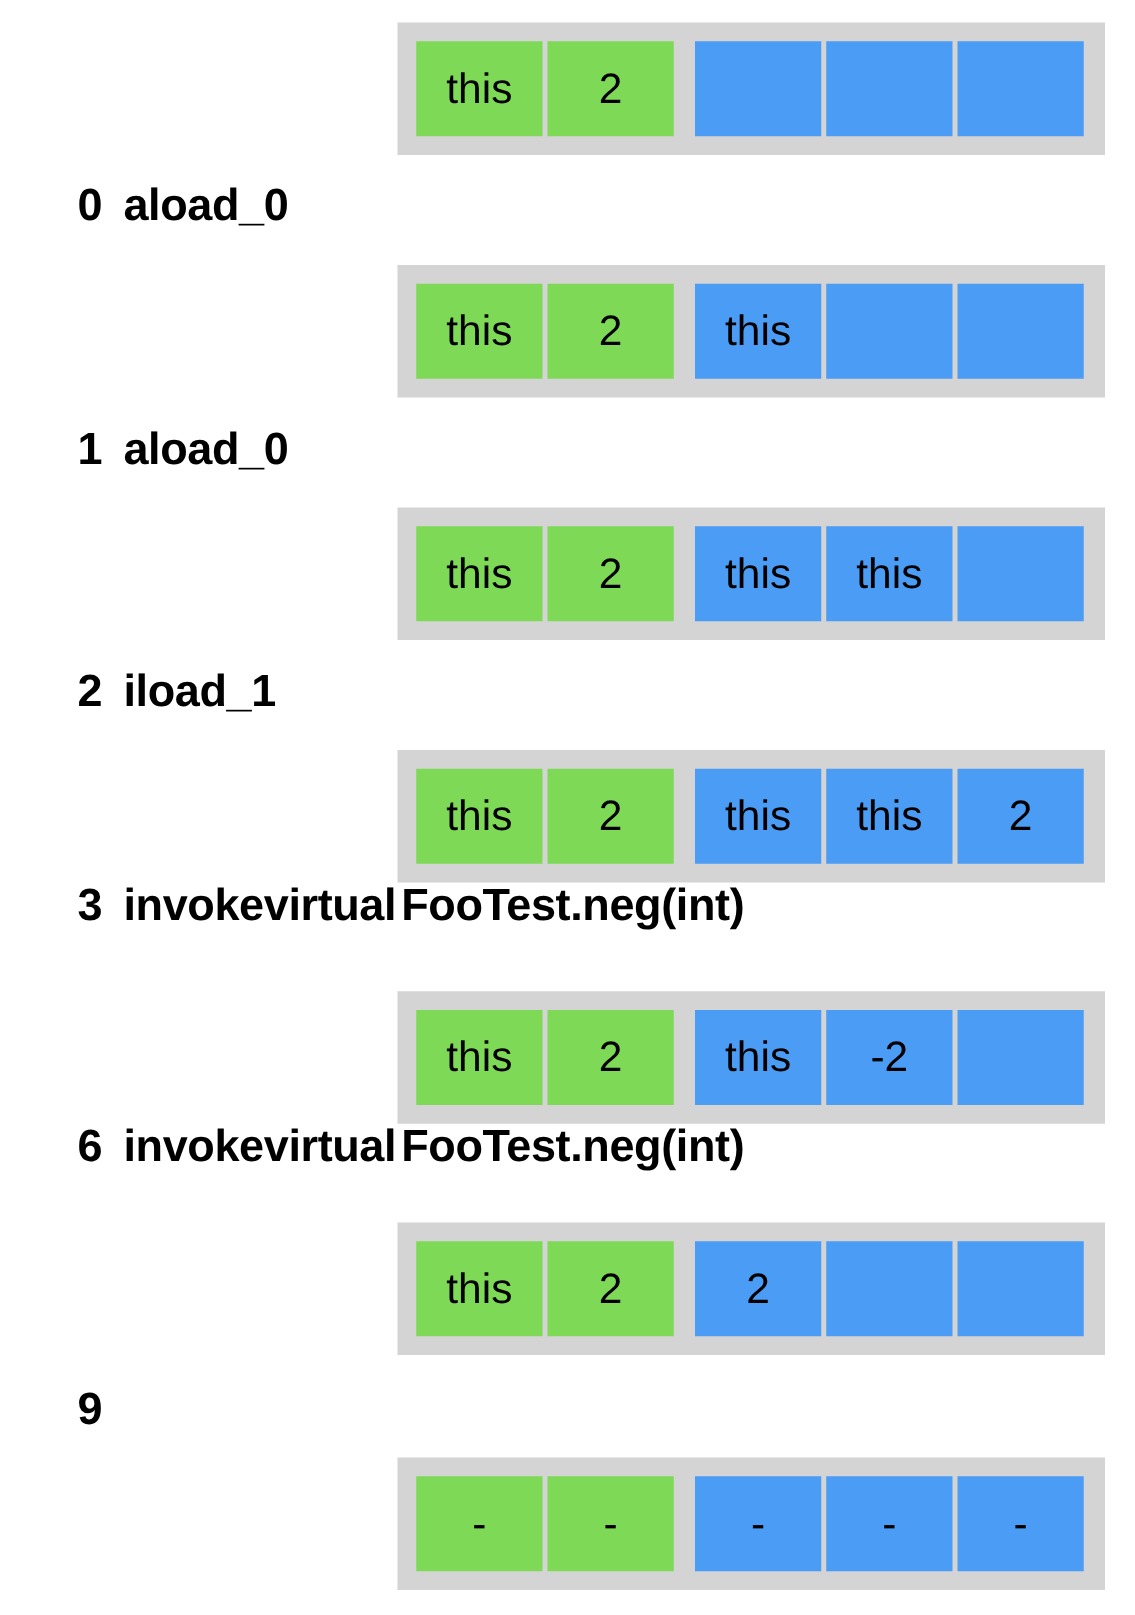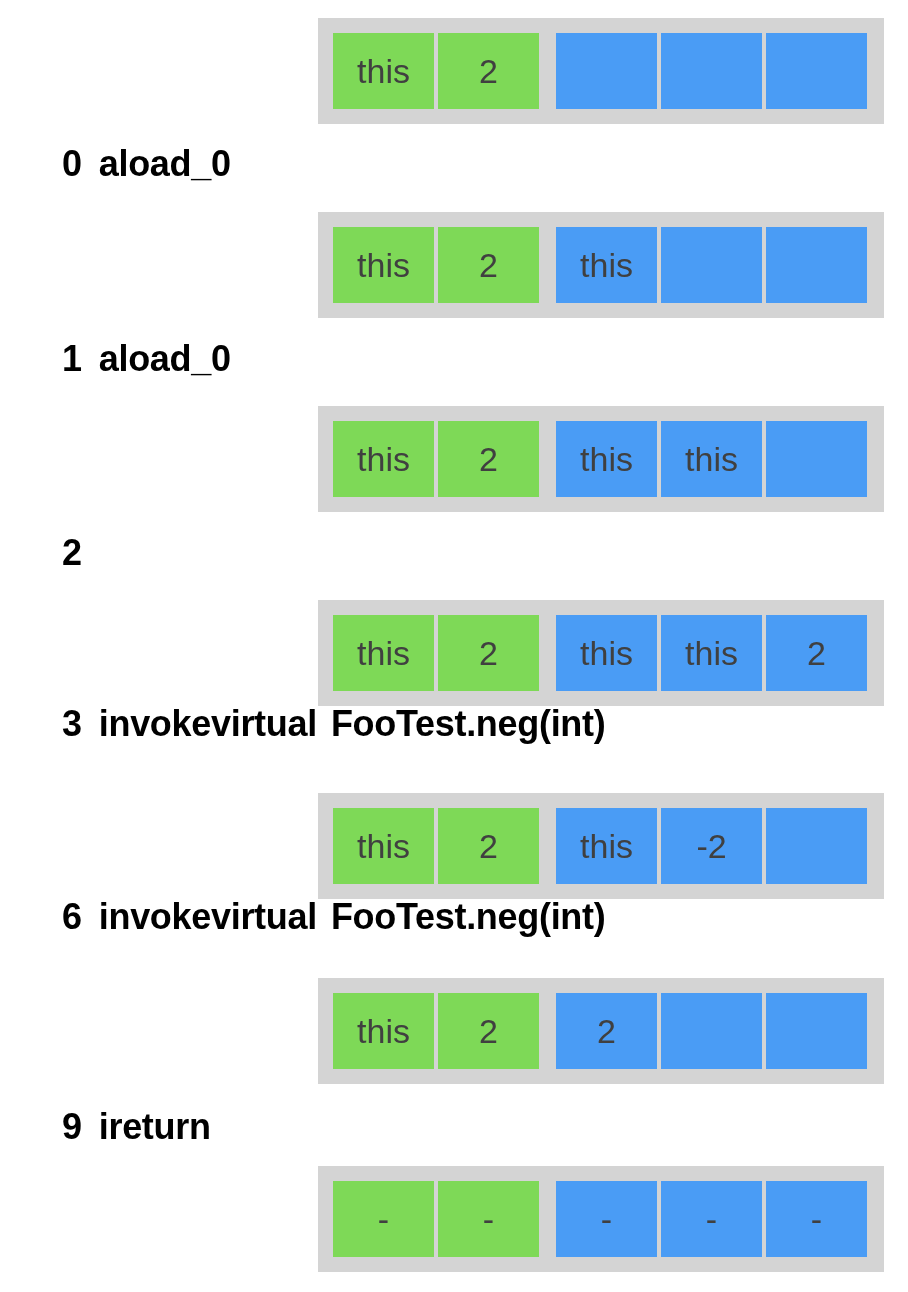--- a/index.html
+++ b/index.html
@@ -46,21 +46,21 @@
     margin-left: 17px;
   }
 
   .slot {
     width: 101px;
     height: 76px;
     margin-right: 4px;
     display: flex;
     align-items: center;
     justify-content: center;
-    color: #404040;
+    color: #000000;
     font-size: 34px;
     font-weight: 400;
     line-height: 1;
     box-sizing: border-box;
   }
 
   .slot:last-child {
     margin-right: 0;
   }
 
@@ -92,21 +92,21 @@
 
   .instr-mnemonic {
     
     text-decoration-color: #ee2211;
     text-decoration-style: dotted;
     text-decoration-thickness: 3px;
     text-underline-offset: 3px;
   }
 
   .instr-operand {
-    margin-left: 14px;
+    margin-left: 4px;
   }
 </style>
 </head>
 <body>
 
 <div id="diagram">
     <div class="frame-row" style="top: 18px;">
       <div class="slot-group locals">
         <div class="slot local">this</div>
         <div class="slot local">2</div>
@@ -186,28 +186,28 @@
     <div class="instruction" style="top: 140px;">
       <span class="instr-offset">0</span>
       <span class="instr-mnemonic">aload_0</span>
     </div>
     <div class="instruction" style="top: 335px;">
       <span class="instr-offset">1</span>
       <span class="instr-mnemonic">aload_0</span>
     </div>
     <div class="instruction" style="top: 529px;">
       <span class="instr-offset">2</span>
+      <span class="instr-mnemonic">iload_1</span>
     </div>
     <div class="instruction" style="top: 700px;">
       <span class="instr-offset">3</span>
       <span class="instr-mnemonic">invokevirtual</span>
       <span class="instr-operand">FooTest.neg(int)</span>
     </div>
     <div class="instruction" style="top: 893px;">
       <span class="instr-offset">6</span>
       <span class="instr-mnemonic">invokevirtual</span>
       <span class="instr-operand">FooTest.neg(int)</span>
     </div>
     <div class="instruction" style="top: 1103px;">
       <span class="instr-offset">9</span>
-      <span class="instr-mnemonic">ireturn</span>
     </div>
   </div>
 
 </body></html>

